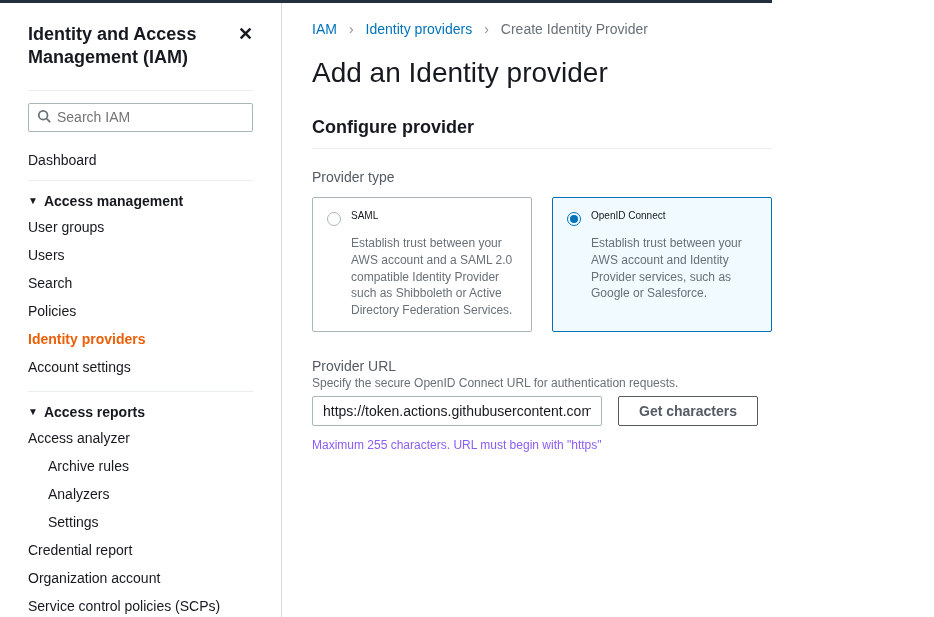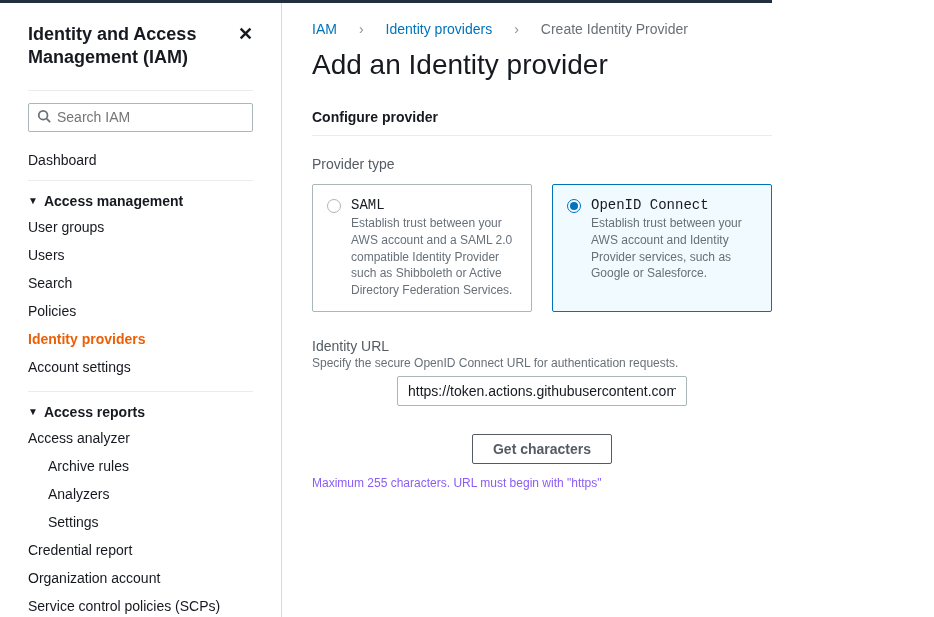--- a/index.html
+++ b/index.html
@@ -15,37 +15,37 @@
 .search-box input { border: none; outline: none; flex: 1; font-size: 14px; color: #687078; background: transparent; }
 .search-icon { color: #687078; margin-right: 6px; font-size: 14px; }
 .nav-item { padding: 6px 28px; font-size: 14px; color: #16191f; cursor: pointer; }
 .nav-item.dashboard { padding-top: 8px; padding-bottom: 12px; }
 .nav-section { padding: 12px 28px 4px 28px; font-weight: 700; display: flex; align-items: center; }
 .nav-section .caret { margin-right: 6px; font-size: 10px; }
 .nav-subitem { padding: 6px 28px 6px 28px; cursor: pointer; }
 .nav-subitem.indent1 { padding-left: 48px; }
 .nav-subitem.active { color: #eb5f07; font-weight: 700; }
 .main { flex: 1; padding: 18px 0 0 30px; overflow: hidden; }
-.breadcrumb { font-size: 14px; color: #687078; margin-bottom: 12px; display: flex; align-items: center; gap: 22px; }
+.breadcrumb { font-size: 14px; color: #687078; margin-bottom: 20px; display: flex; align-items: center; gap: 12px; }
 .breadcrumb a { color: #0073bb; text-decoration: none; cursor: pointer; }
 .breadcrumb .sep { color: #879596; }
 .page-title { font-size: 28px; font-weight: 400; margin-bottom: 28px; }
-.section-title { font-size: 14px; font-weight: 700; padding-bottom: 10px; border-bottom: 1px solid #eaeded; margin-bottom: 20px; }
+.section-title { font-size: 18px; font-weight: 700; padding-bottom: 10px; border-bottom: 1px solid #eaeded; margin-bottom: 20px; }
 .field-label { font-size: 14px; color: #545b64; margin-bottom: 12px; }
 .field-sub { font-size: 12px; color: #687078; margin: 2px 0 6px 0; }
 .radio-row { display: flex; gap: 20px; margin-bottom: 26px; }
 .radio-card { border: 1px solid #aab7b8; border-radius: 2px; padding: 12px 14px; width: 290px; display: flex; gap: 10px; cursor: pointer; }
 .radio-card.selected { border: 1px solid #0073bb; background: #f1faff; }
 .radio-dot { width: 14px; height: 14px; border: 1px solid #aab7b8; border-radius: 50%; flex-shrink: 0; margin-top: 2px; position: relative; }
 .radio-card.selected .radio-dot { border-color: #0073bb; }
 .radio-card.selected .radio-dot::after { content: ""; position: absolute; width: 8px; height: 8px; background: #0073bb; border-radius: 50%; top: 2px; left: 2px; }
-.radio-title { font-weight: 400; font-size: 14px; margin-bottom: 2px; font-family: Liberation Mono, monospace; }
+.radio-title { font-weight: 400; font-size: 10px; margin-bottom: 14px; }
 .radio-desc { font-size: 12px; color: #687078; line-height: 1.4; }
 .field-group { margin-bottom: 22px; }
-.input-row { display: flex; gap: 28px; align-items: center; flex-direction: column; }
+.input-row { display: flex; gap: 16px; align-items: center; }
 .text-input { border: 1px solid #aab7b8; border-radius: 2px; padding: 6px 10px; font-size: 14px; width: 290px; color: #16191f; }
 .btn { border: 1px solid #545b64; background: #fff; border-radius: 2px; padding: 6px 20px; font-size: 14px; font-weight: 700; color: #545b64; cursor: pointer; }
 .hint { font-size: 12px; color: #8b5cf6; margin-top: 12px; }
 </style>
 </head>
 <body>
 
 <div class="container">
   <aside class="sidebar">
     <div class="sidebar-header">
@@ -119,21 +119,21 @@
       <div class="radio-card selected">
         <div class="radio-dot"></div>
         <div>
           <div class="radio-title">OpenID Connect</div>
           <div class="radio-desc">Establish trust between your AWS account and Identity Provider services, such as Google or Salesforce.</div>
         </div>
       </div>
     </div>
 
     <div class="field-group">
-      <div class="field-label" style="margin-bottom:0;">Identity URL</div>
+      <div class="field-label" style="margin-bottom:0;">Provider URL</div>
       <div class="field-sub">Specify the secure OpenID Connect URL for authentication requests.</div>
       <div class="input-row">
         <input class="text-input" type="text" value="https://token.actions.githubusercontent.com" style="">
         <button class="btn">Get characters</button>
       </div>
       <div class="hint">Maximum 255 characters. URL must begin with "https"</div>
     </div>
 
   </main>
 </div>

